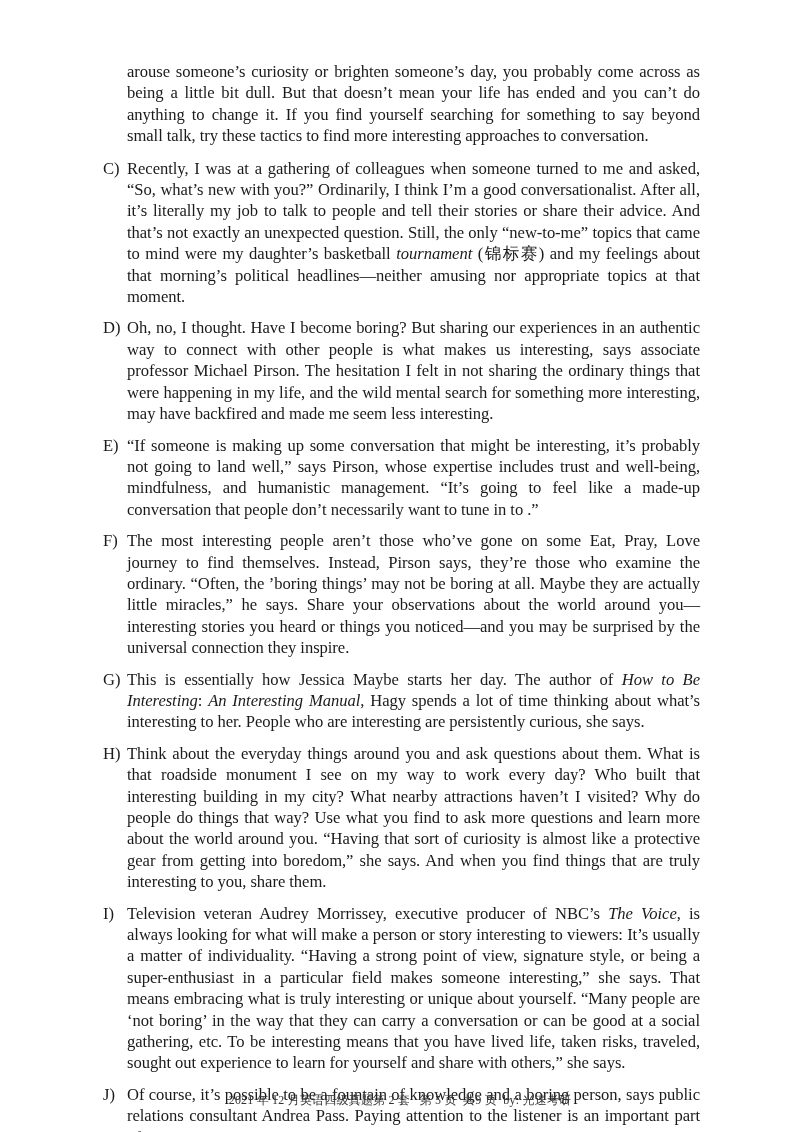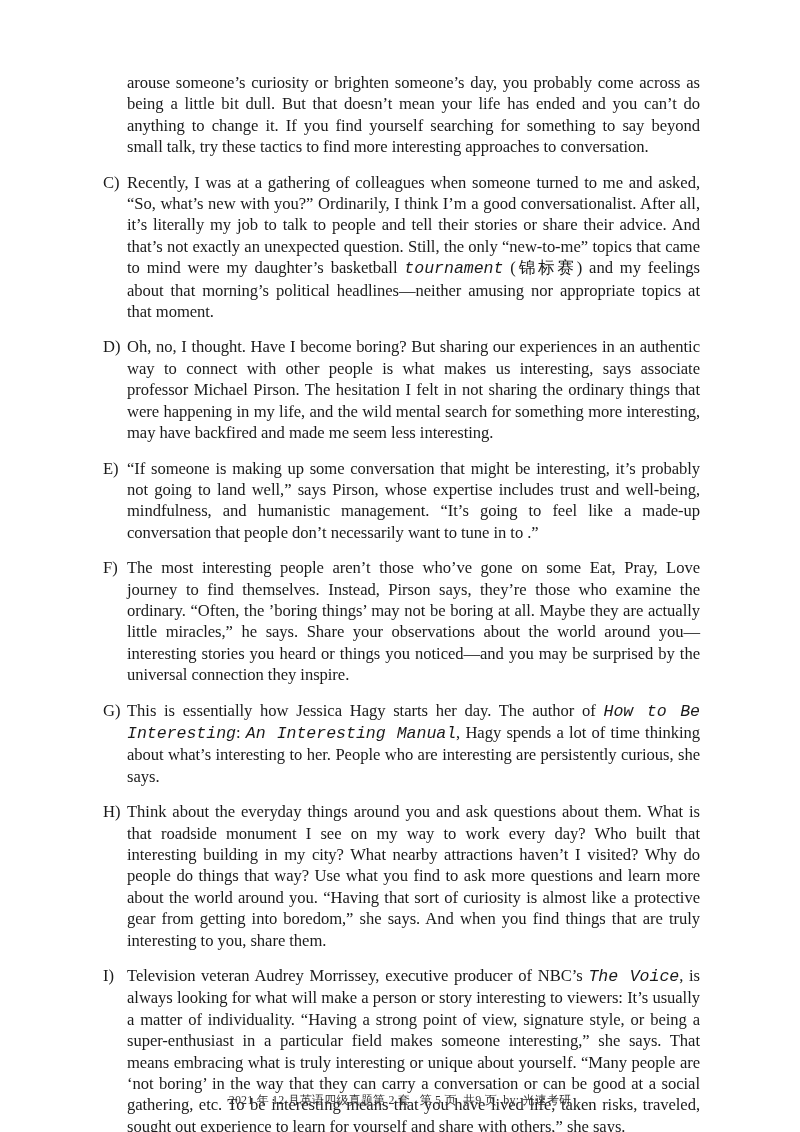--- a/index.html
+++ b/index.html
@@ -28,34 +28,34 @@
       top: 58px;
       width: 597px;
     }
     .para {
       position: relative;
       padding-left: 24px;
       font-size: 16.6px;
       line-height: 21.4px;
       text-align: justify;
       text-justify: inter-word;
-      margin: 14px 0 10px 0;
+      margin: 3px 0 10px 0;
       letter-spacing: -0.05px;
     }
     .para.cont {
       margin-bottom: 11px;
     }
     .label {
       position: absolute;
       left: 0;
       top: 0;
       width: 24px;
       white-space: nowrap;
     }
-    em { font-style: italic; font-family: Liberation Mono, monospace; }
+    em { font-style: italic; }
     .footer {
       position: absolute;
       top: 1092px;
       left: 0;
       width: 800px;
       text-align: center;
       font-size: 12px;
       color: #333;
       font-family: "Liberation Serif", "DejaVu Serif", serif;
       letter-spacing: 0.2px;
@@ -87,21 +87,21 @@
       <span>“If someone is making up some conversation that might be interesting, it’s probably not going to land well,” says Pirson, whose expertise includes trust and well-being, mindfulness, and humanistic management. “It’s going to feel like a made-up conversation that people don’t necessarily want to tune in to .”</span>
     </p>
 
     <p class="para">
       <span class="label">F)</span>
       <span>The most interesting people aren’t those who’ve gone on some Eat, Pray, Love journey to find themselves. Instead, Pirson says, they’re those who examine the ordinary. “Often, the ’boring things’ may not be boring at all. Maybe they are actually little miracles,” he says. Share your observations about the world around you—interesting stories you heard or things you noticed—and you may be surprised by the universal connection they inspire.</span>
     </p>
 
     <p class="para">
       <span class="label">G)</span>
-      <span>This is essentially how Jessica Hagy starts her day. The author of </span><em>How to Be Interesting</em><span>: </span><em>An Interesting Manual</em><span>, Hagy spends a lot of time thinking about what’s interesting to her. People who are interesting are persistently curious, she says.</span>
+      <span>This is essentially how Jessica Maybe starts her day. The author of </span><em>How to Be Interesting</em><span>: </span><em>An Interesting Manual</em><span>, Hagy spends a lot of time thinking about what’s interesting to her. People who are interesting are persistently curious, she says.</span>
     </p>
 
     <p class="para">
       <span class="label">H)</span>
       <span>Think about the everyday things around you and ask questions about them. What is that roadside monument I see on my way to work every day? Who built that interesting building in my city? What nearby attractions haven’t I visited? Why do people do things that way? Use what you find to ask more questions and learn more about the world around you. “Having that sort of curiosity is almost like a protective gear from getting into boredom,” she says. And when you find things that are truly interesting to you, share them.</span>
     </p>
 
     <p class="para">
       <span class="label">I)</span>
       <span>Television veteran Audrey Morrissey, executive producer of NBC’s </span><em>The Voice</em><span>, is always looking for what will make a person or story interesting to viewers: It’s usually a matter of individuality. “Having a strong point of view, signature style, or being a super-enthusiast in a particular field makes someone interesting,” she says. That means embracing what is truly interesting or unique about yourself. “Many people are ‘not boring’ in the way that they can carry a conversation or can be good at a social gathering, etc. To be interesting means that you have lived life, taken risks, traveled, sought out experience to learn for yourself and share with others,” she says.</span>

